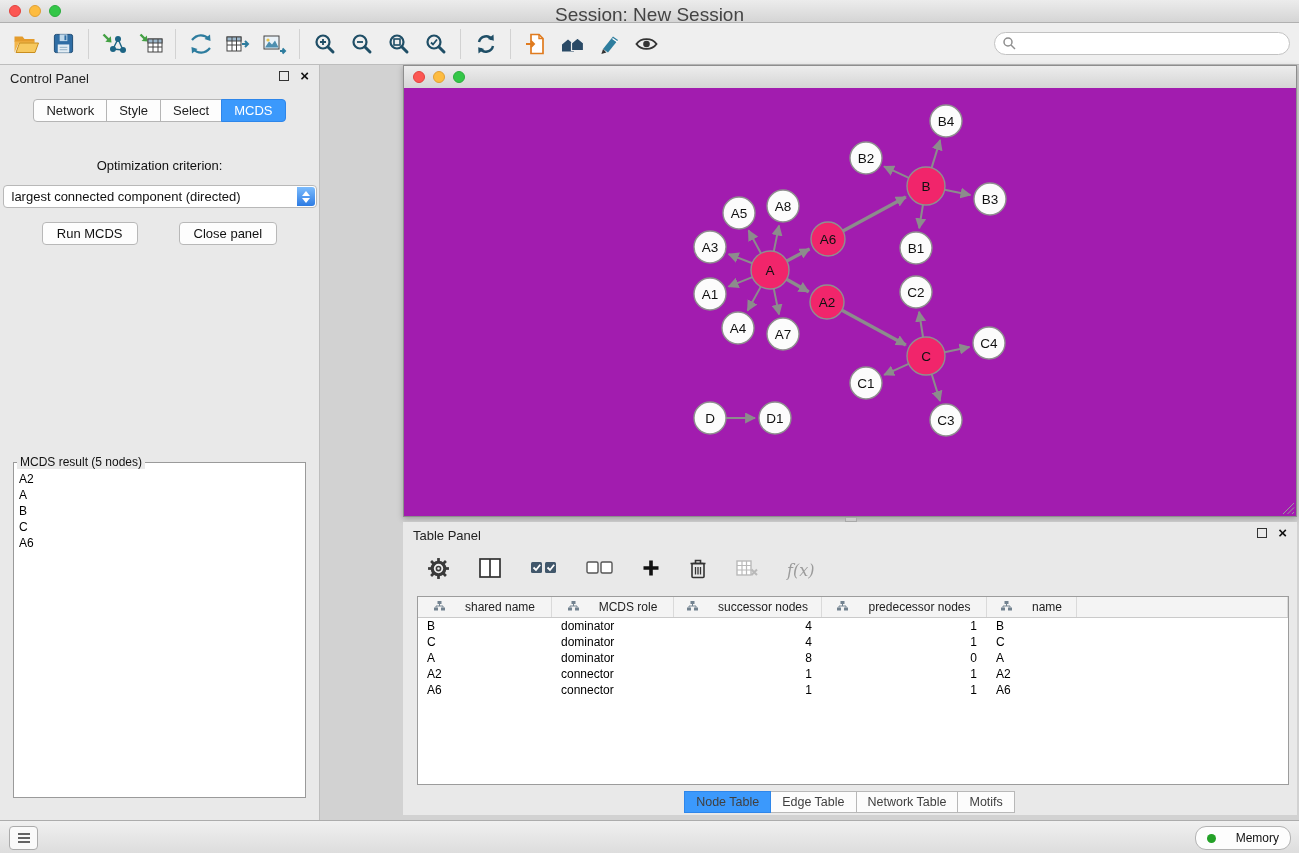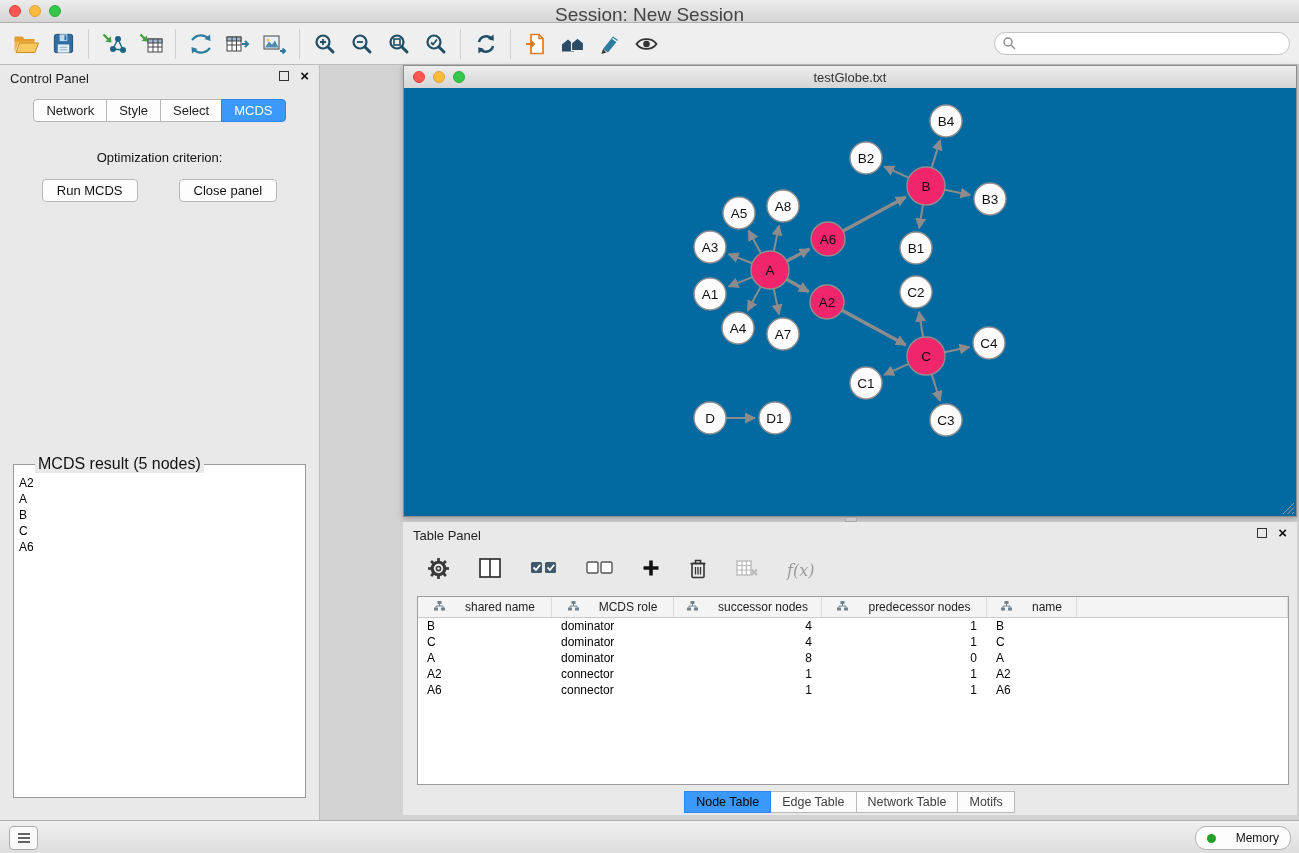--- a/index.html
+++ b/index.html
@@ -30,60 +30,60 @@
   .panel-controls{position:absolute;right:10px;top:6px;display:flex;gap:11px;align-items:center;}
   .float-box{width:8px;height:8px;border:1.5px solid #333;display:inline-block;}
   .close-x{font-size:15px;font-weight:bold;color:#111;line-height:10px;}
 
   .seg-tabs{display:flex;justify-content:center;margin-top:8px;}
   .seg{border:1px solid #B5B5B5;background:#FDFDFD;padding:3px 12px;font-size:13px;color:#222;margin-left:-1px;}
   .seg:first-child{border-radius:4px 0 0 4px;margin-left:0;}
   .seg:last-child{border-radius:0 4px 4px 0;}
   .seg-active{background:#3B99FC;border-color:#2E86EA;color:#fff;border-radius:4px;position:relative;z-index:1;}
 
-  .opt-label{margin-top:28px;text-align:center;font-size:13px;color:#111;}
+  .opt-label{margin-top:36px;text-align:center;font-size:13px;color:#111;}
   .combo{width:314px;height:23px;margin:12px auto 0;background:#fff;border:1px solid #B8B8B8;border-radius:4px;position:relative;display:flex;align-items:center;box-sizing:border-box;}
   .combo-text{font-size:13px;padding-left:8px;color:#111;white-space:nowrap;}
   .combo-stepper{position:absolute;right:1px;top:1px;bottom:1px;width:18px;border-radius:0 3px 3px 0;background:linear-gradient(#7CBCFD,#2D7BE3);display:flex;flex-direction:column;align-items:center;justify-content:center;gap:2px;}
   .tri-up{width:0;height:0;border-left:4px solid transparent;border-right:4px solid transparent;border-bottom:5px solid #fff;}
   .tri-down{width:0;height:0;border-left:4px solid transparent;border-right:4px solid transparent;border-top:5px solid #fff;}
 
   .btn-row{margin-top:14px;display:flex;justify-content:center;gap:41px;}
   .btn{background:#FDFDFD;border:1px solid #B8B8B8;border-radius:4px;font-size:13px;padding:3px 14px;color:#111;font-family:"Liberation Sans",sans-serif;}
 
   .result-fieldset{position:absolute;left:13px;right:13px;top:390px;bottom:22px;border:1px solid #9A9A9A;background:#fff;margin:0;padding:1px;}
-  .result-fieldset legend{font-size:16px;color:#111;padding:0 3px;background:#E9E9E9;margin-left:20px;}
+  .result-fieldset legend{font-size:12px;color:#111;padding:0 3px;background:#E9E9E9;margin-left:2px;}
   .result-list{font-size:12px;color:#000;padding:1px 4px;}
   .result-item{line-height:16px;}
 
   
   .net-window{position:absolute;left:403px;top:65px;width:894px;height:452px;background:#fff;border:1px solid #8D8D8D;box-sizing:border-box;box-shadow:0 2px 6px rgba(0,0,0,0.25);}
   .net-titlebar{height:22px;background:linear-gradient(#EDEDED,#D5D5D5);border-bottom:1px solid #ABABAB;position:relative;}
   .net-title{position:absolute;left:0;right:0;top:4px;text-align:center;font-size:13px;color:#333;}
   .net-lights{position:absolute;left:9px;top:5px;display:flex;gap:8px;}
-  .net-canvas{position:absolute;left:0;top:22px;right:0;bottom:0;background:#0369a1;overflow:hidden;text-align:center;}
+  .net-canvas{position:absolute;left:0;top:22px;right:0;bottom:0;background:#a21caf;overflow:hidden;text-align:center;}
   .net-canvas svg text{font-family:"Liberation Sans",sans-serif;}
   .grip{position:absolute;right:1px;bottom:1px;}
 
   .split-handle{position:absolute;left:845px;top:517px;width:12px;height:5px;background:#CACACA;border:1px solid #A9A9A9;box-sizing:border-box;}
 
   
   .table-panel{position:absolute;left:403px;top:522px;width:894px;height:293px;background:#E9E9E9;}
   .tt-toolbar{position:absolute;left:0;top:26px;right:0;height:44px;display:flex;align-items:center;gap:29px;padding-left:24px;box-sizing:border-box;}
   .fx{font-family:"DejaVu Serif",serif;font-style:italic;font-size:16px;color:#9B9B9B;}
   .table-box{position:absolute;left:14px;right:8px;top:74px;bottom:30px;background:#fff;border:1px solid #9C9C9C;overflow:hidden;}
   .grid-cols{display:grid;grid-template-columns:134px 122px 148px 165px 90px 1fr;}
   .header-row{height:20px;background:#F4F4F4;border-bottom:1px solid #CACACA;}
   .th{position:relative;border-right:1px solid #DADADA;font-size:12px;color:#222;display:flex;align-items:center;justify-content:center;gap:20px;box-sizing:border-box;}
   .tr{height:16px;align-items:center;}
   .td{font-size:12px;color:#000;padding-left:9px;white-space:nowrap;overflow:hidden;}
   .td.num{text-align:right;padding-right:10px;padding-left:0;}
   .table-tabs{position:absolute;left:0;right:0;bottom:2px;display:flex;justify-content:center;}
   .btab{border:1px solid #B8B8B8;background:#FCFCFC;font-size:12.5px;padding:3px 11px;margin-left:-1px;color:#404040;}
-  .btab-active{background:#3B99FC;border-color:#2E86EA;color:#000000;position:relative;z-index:1;}
+  .btab-active{background:#3B99FC;border-color:#2E86EA;color:#404040;position:relative;z-index:1;}
 
   
   .statusbar{position:absolute;left:0;top:820px;right:0;height:33px;background:linear-gradient(#F0F0F0,#DDDDDD);border-top:1px solid #ACACAC;box-sizing:border-box;}
   .menu-btn{position:absolute;left:9px;top:5px;width:27px;height:22px;border:1px solid #ABABAB;border-radius:4px;background:#FAFAFA;display:flex;align-items:center;justify-content:center;}
   .memory-btn{position:absolute;right:8px;top:5px;height:22px;border:1px solid #B3B3B3;border-radius:11px;background:#FDFDFD;display:flex;align-items:center;gap:20px;padding:0 11px;font-size:12px;color:#111;}
   .mem-dot{width:9px;height:9px;border-radius:50%;background:#23A127;display:inline-block;}
 </style>
 </head>
 <body>
 
@@ -245,20 +245,27 @@
         <span class="close-x">×</span>
       </span>
     </div>
     <div class="seg-tabs">
         <div class="seg">Network</div>
         <div class="seg">Style</div>
         <div class="seg">Select</div>
         <div class="seg seg-active">MCDS</div>
       </div>
     <div class="opt-label">Optimization criterion:</div>
+    <div class="combo">
+      <span class="combo-text">largest connected component (directed)</span>
+      <span class="combo-stepper">
+        <span class="tri-up"></span>
+          <span class="tri-down"></span>
+      </span>
+    </div>
     <div class="btn-row">
       <button class="btn">Run MCDS</button>
       <button class="btn">Close panel</button>
     </div>
     <fieldset class="result-fieldset">
       <legend>MCDS result (5 nodes)</legend>
       <div class="result-list">
           <div class="result-item">A2</div>
           <div class="result-item">A</div>
           <div class="result-item">B</div>
@@ -268,21 +275,20 @@
     </fieldset>
   </div>
 
   <div class="net-window">
     <div class="net-titlebar">
       <div class="net-lights">
         <span class="light red"></span>
         <span class="light yellow"></span>
         <span class="light green"></span>
       </div>
-      <div class="net-title">testGlobe.txt</div>
     </div>
     <div class="net-canvas">
       <svg width="892" height="428" viewBox="0 0 892 428">
         <defs>
           <marker id="arrow" viewBox="0 0 10 10" refX="9" refY="5" markerWidth="11" markerHeight="11" markerUnits="userSpaceOnUse" orient="auto">
             <path d="M0,0 L10,5 L0,10 z" fill="#8C8C8C"></path>
           </marker>
         </defs>
         <g id="edge-layer">
             <line x1="356.9223330087103" y1="165.3088058547254" x2="344.5554389381997" y2="142.56967804765748" stroke="#8C8C8C" stroke-width="2" marker-end="url(#arrow)"></line>

